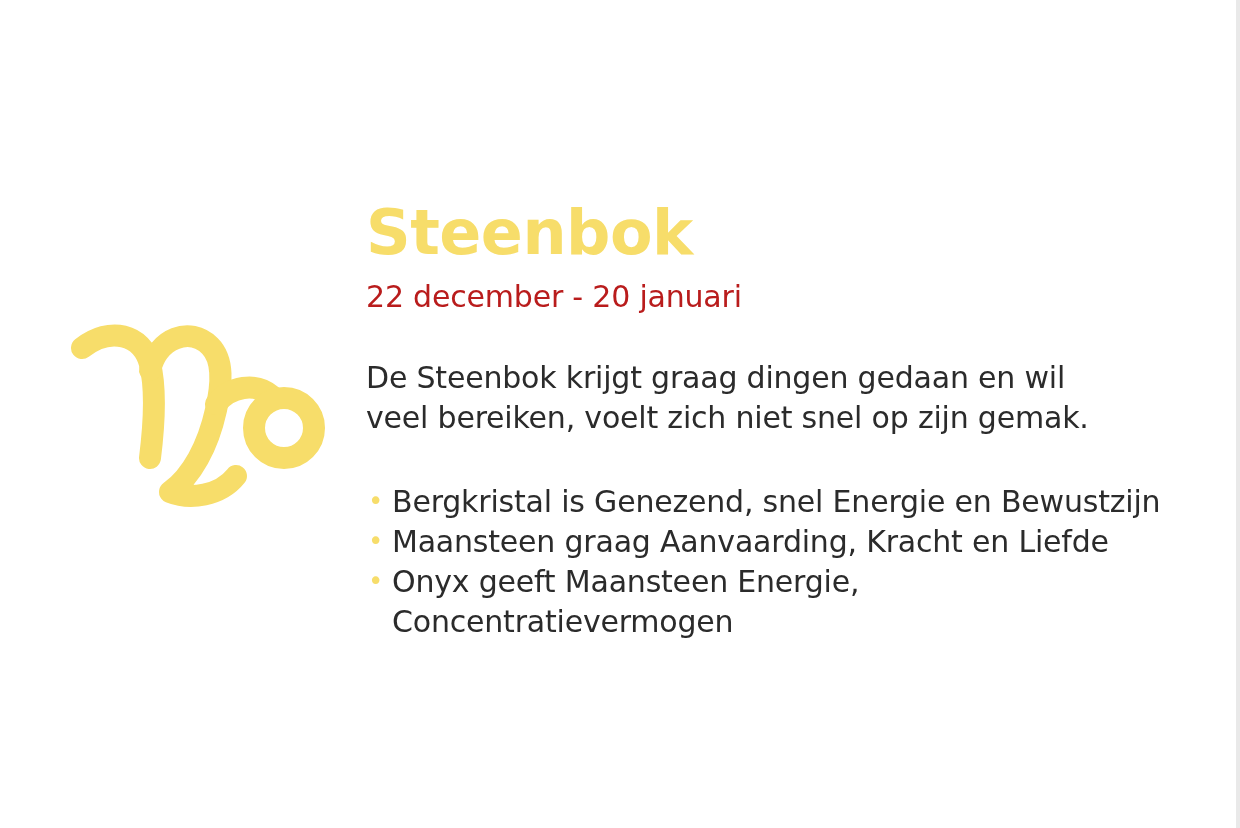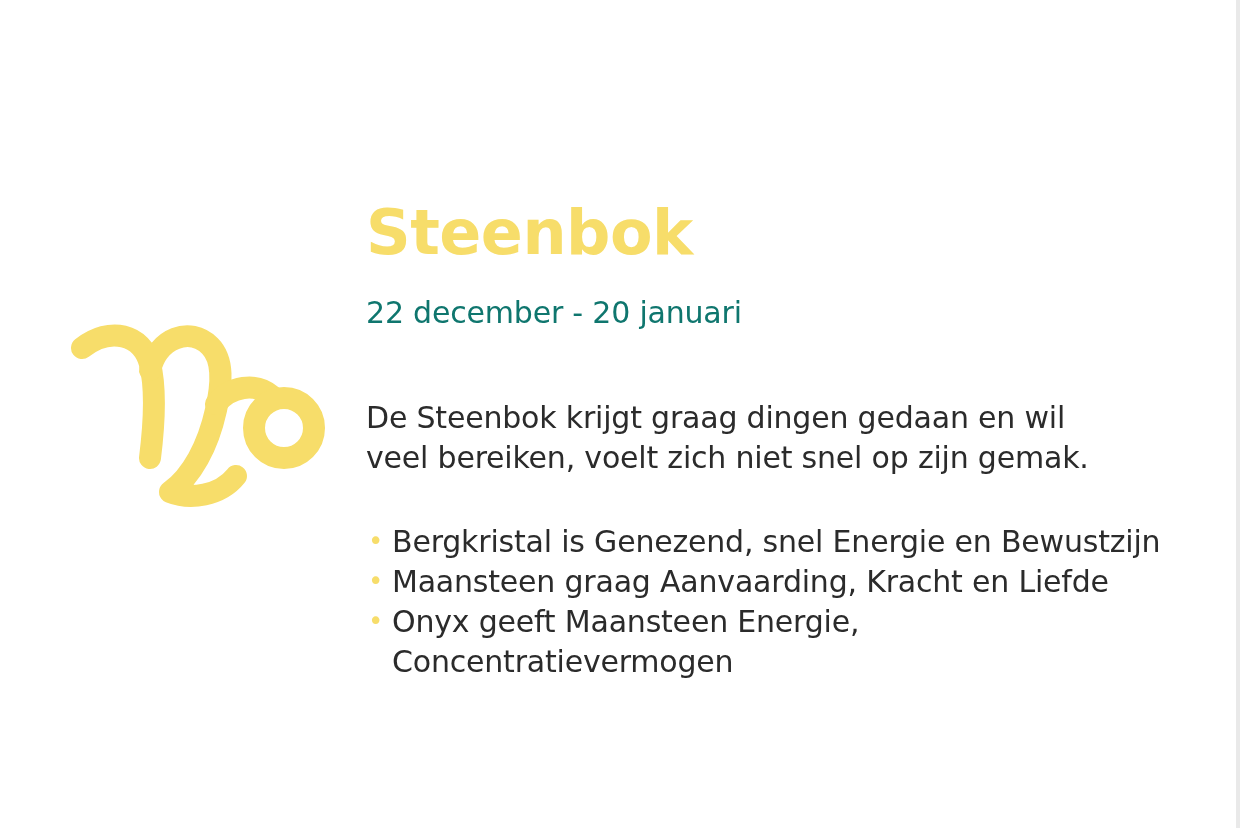--- a/index.html
+++ b/index.html
@@ -49,30 +49,30 @@
     font-weight: bold;
     font-size: 62px;
     line-height: 1.05;
     color: #f7dd6a;
     letter-spacing: -0.5px;
     margin: 0;
   }
   .dates {
     font-family: "DejaVu Sans", sans-serif;
     font-size: 30px;
-    color: #0f766e;
-    margin-top: 30px;
+    color: #b91c1c;
+    margin-top: 14px;
     letter-spacing: -0.2px;
   }
   .description {
     font-family: "DejaVu Sans", sans-serif;
     font-size: 30px;
     line-height: 1.33;
     color: #2b2b2b;
-    margin-top: 68px;
+    margin-top: 44px;
     letter-spacing: -0.2px;
     max-width: 740px;
   }
   .bullets {
     list-style: none;
     margin: 44px 0 0 0;
     padding: 0;
   }
   .bullets li {
     position: relative;

